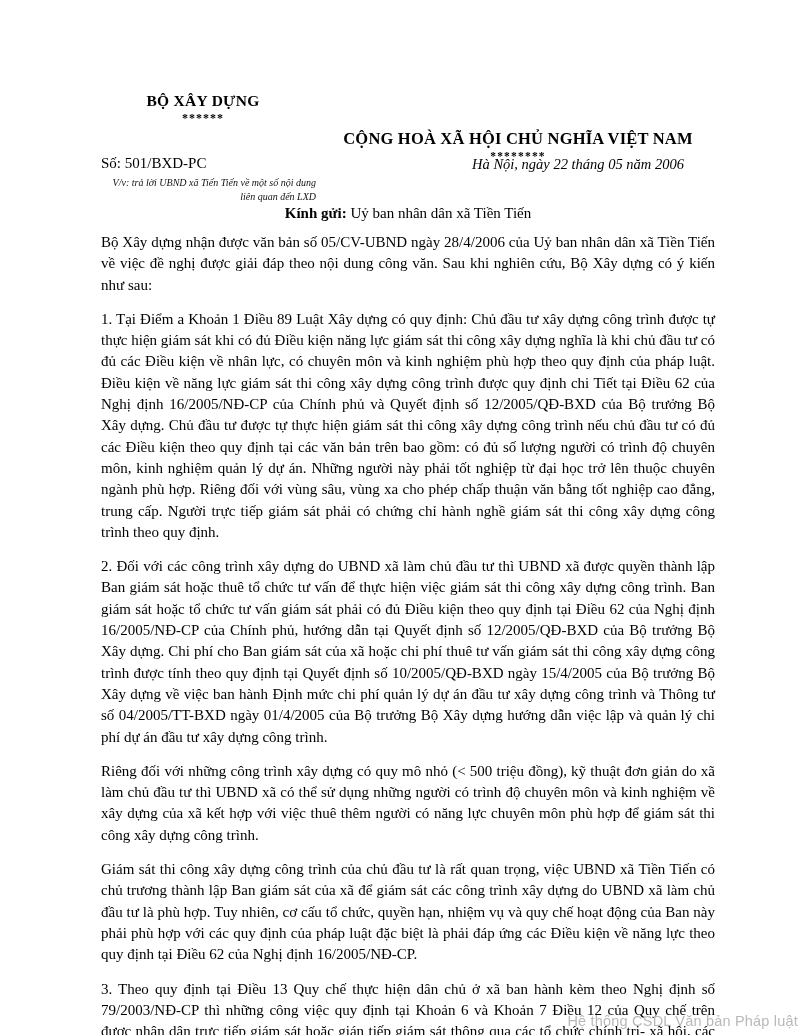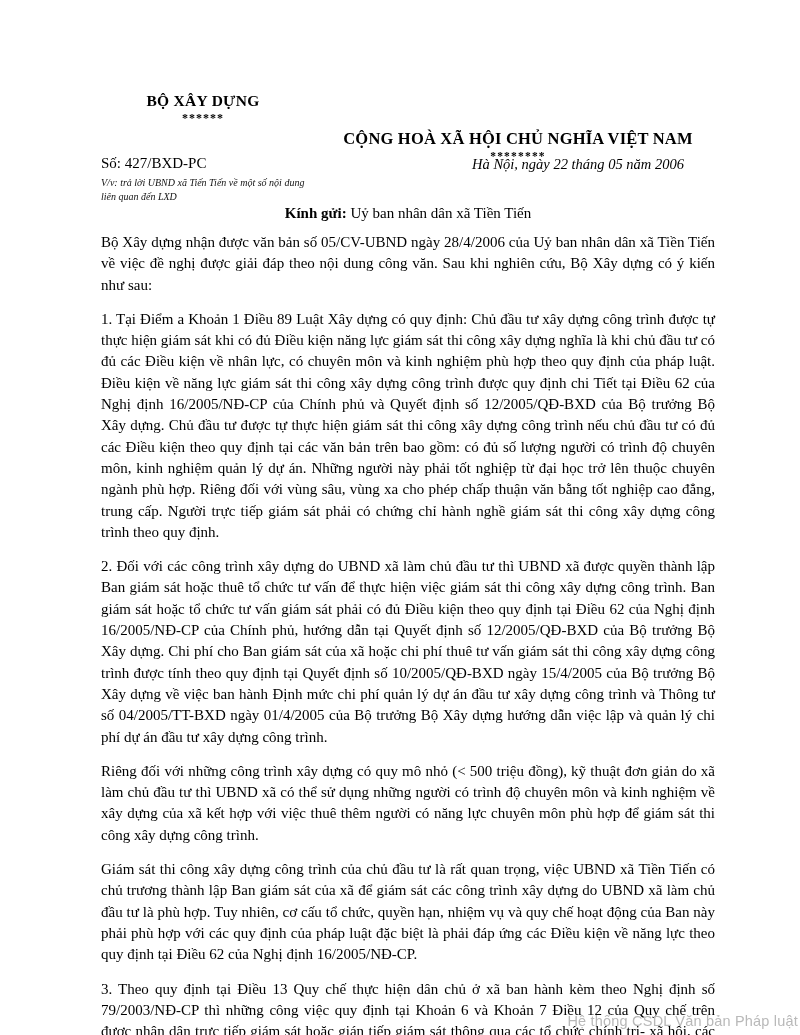--- a/index.html
+++ b/index.html
@@ -90,20 +90,21 @@
   }
   .doc-subject {
     position: absolute;
     left: 93px;
     top: 21px;
     width: 215px;
     font-size: 10px;
     font-style: italic;
     line-height: 1.35;
     color: #111;
+    text-align: right;
   }
   .doc-place-date {
     position: absolute;
     left: 420px;
     top: 1px;
     width: 300px;
     text-align: center;
     font-style: italic;
     font-size: 14.5px;
   }
@@ -171,21 +172,21 @@
       <div class="org-name">BỘ XÂY DỰNG</div>
       <div class="stars">******</div>
     </div>
     <div class="header-right">
       <div class="nation-name">CỘNG HOÀ XÃ HỘI CHỦ NGHĨA VIỆT NAM</div>
       <div class="stars-long">********</div>
     </div>
   </div>
 
   <div class="meta">
-    <div class="doc-number">Số: 427/BXD-PC</div>
+    <div class="doc-number">Số: 501/BXD-PC</div>
     <div class="doc-subject">V/v: trả lời UBND xã Tiến Tiến về một số nội dung liên quan đến LXD</div>
     <div class="doc-place-date">Hà Nội, ngày 22 tháng 05 năm 2006</div>
   </div>
 
   <div class="recipient">
     <b>Kính gửi:</b>
     <span>Uỷ ban nhân dân xã Tiền Tiến</span>
   </div>
 
   <div class="body-text">

